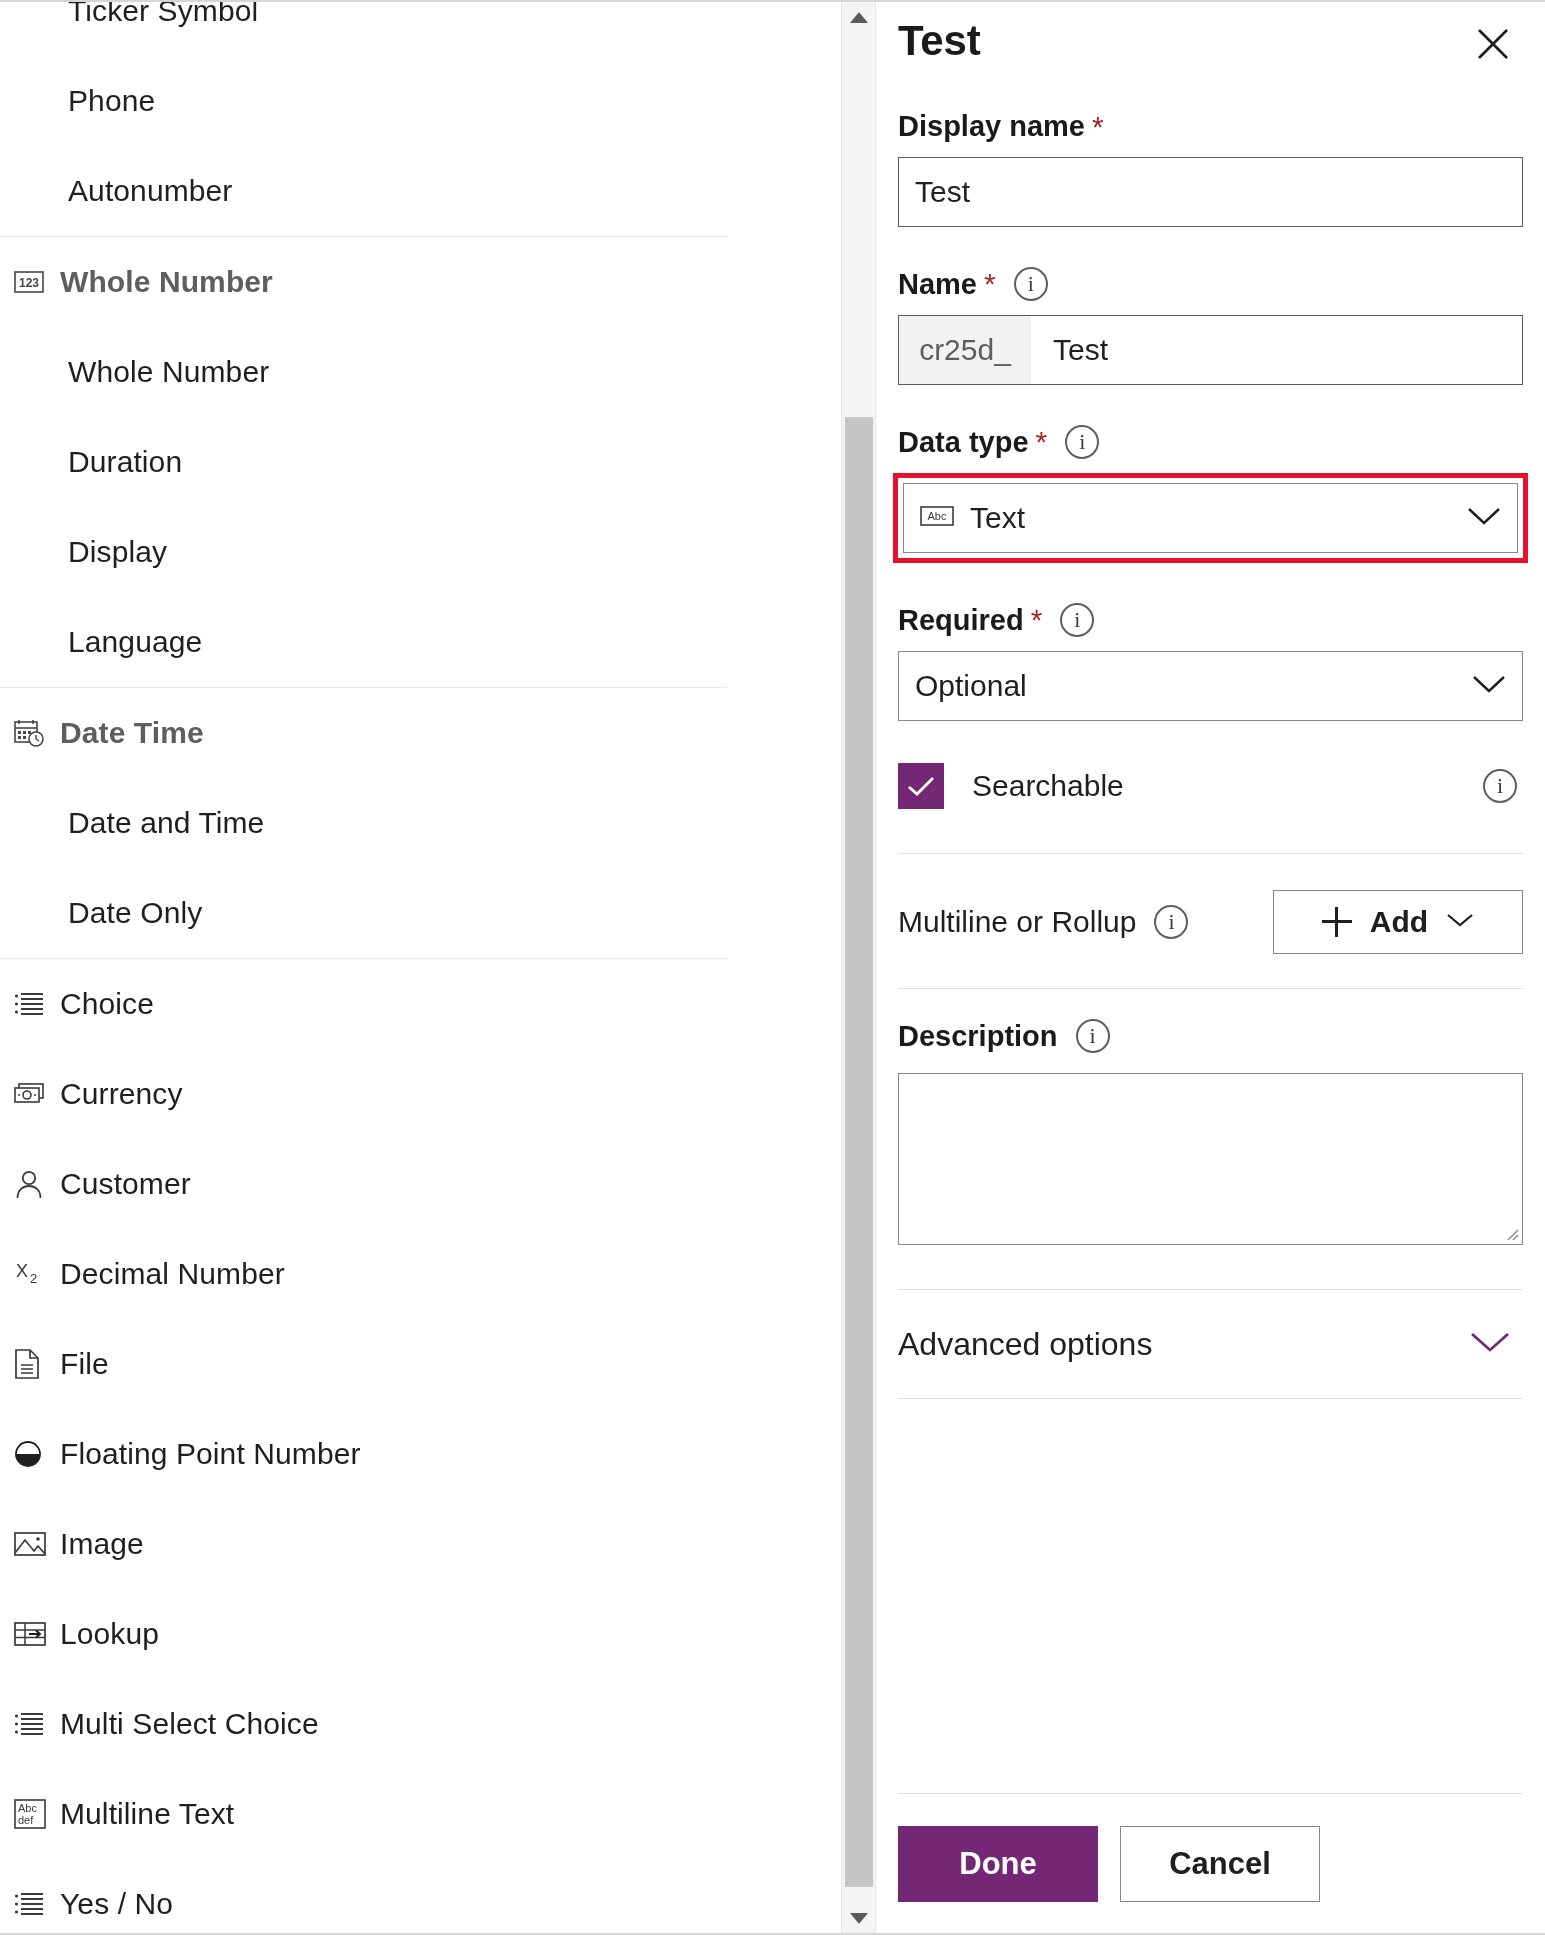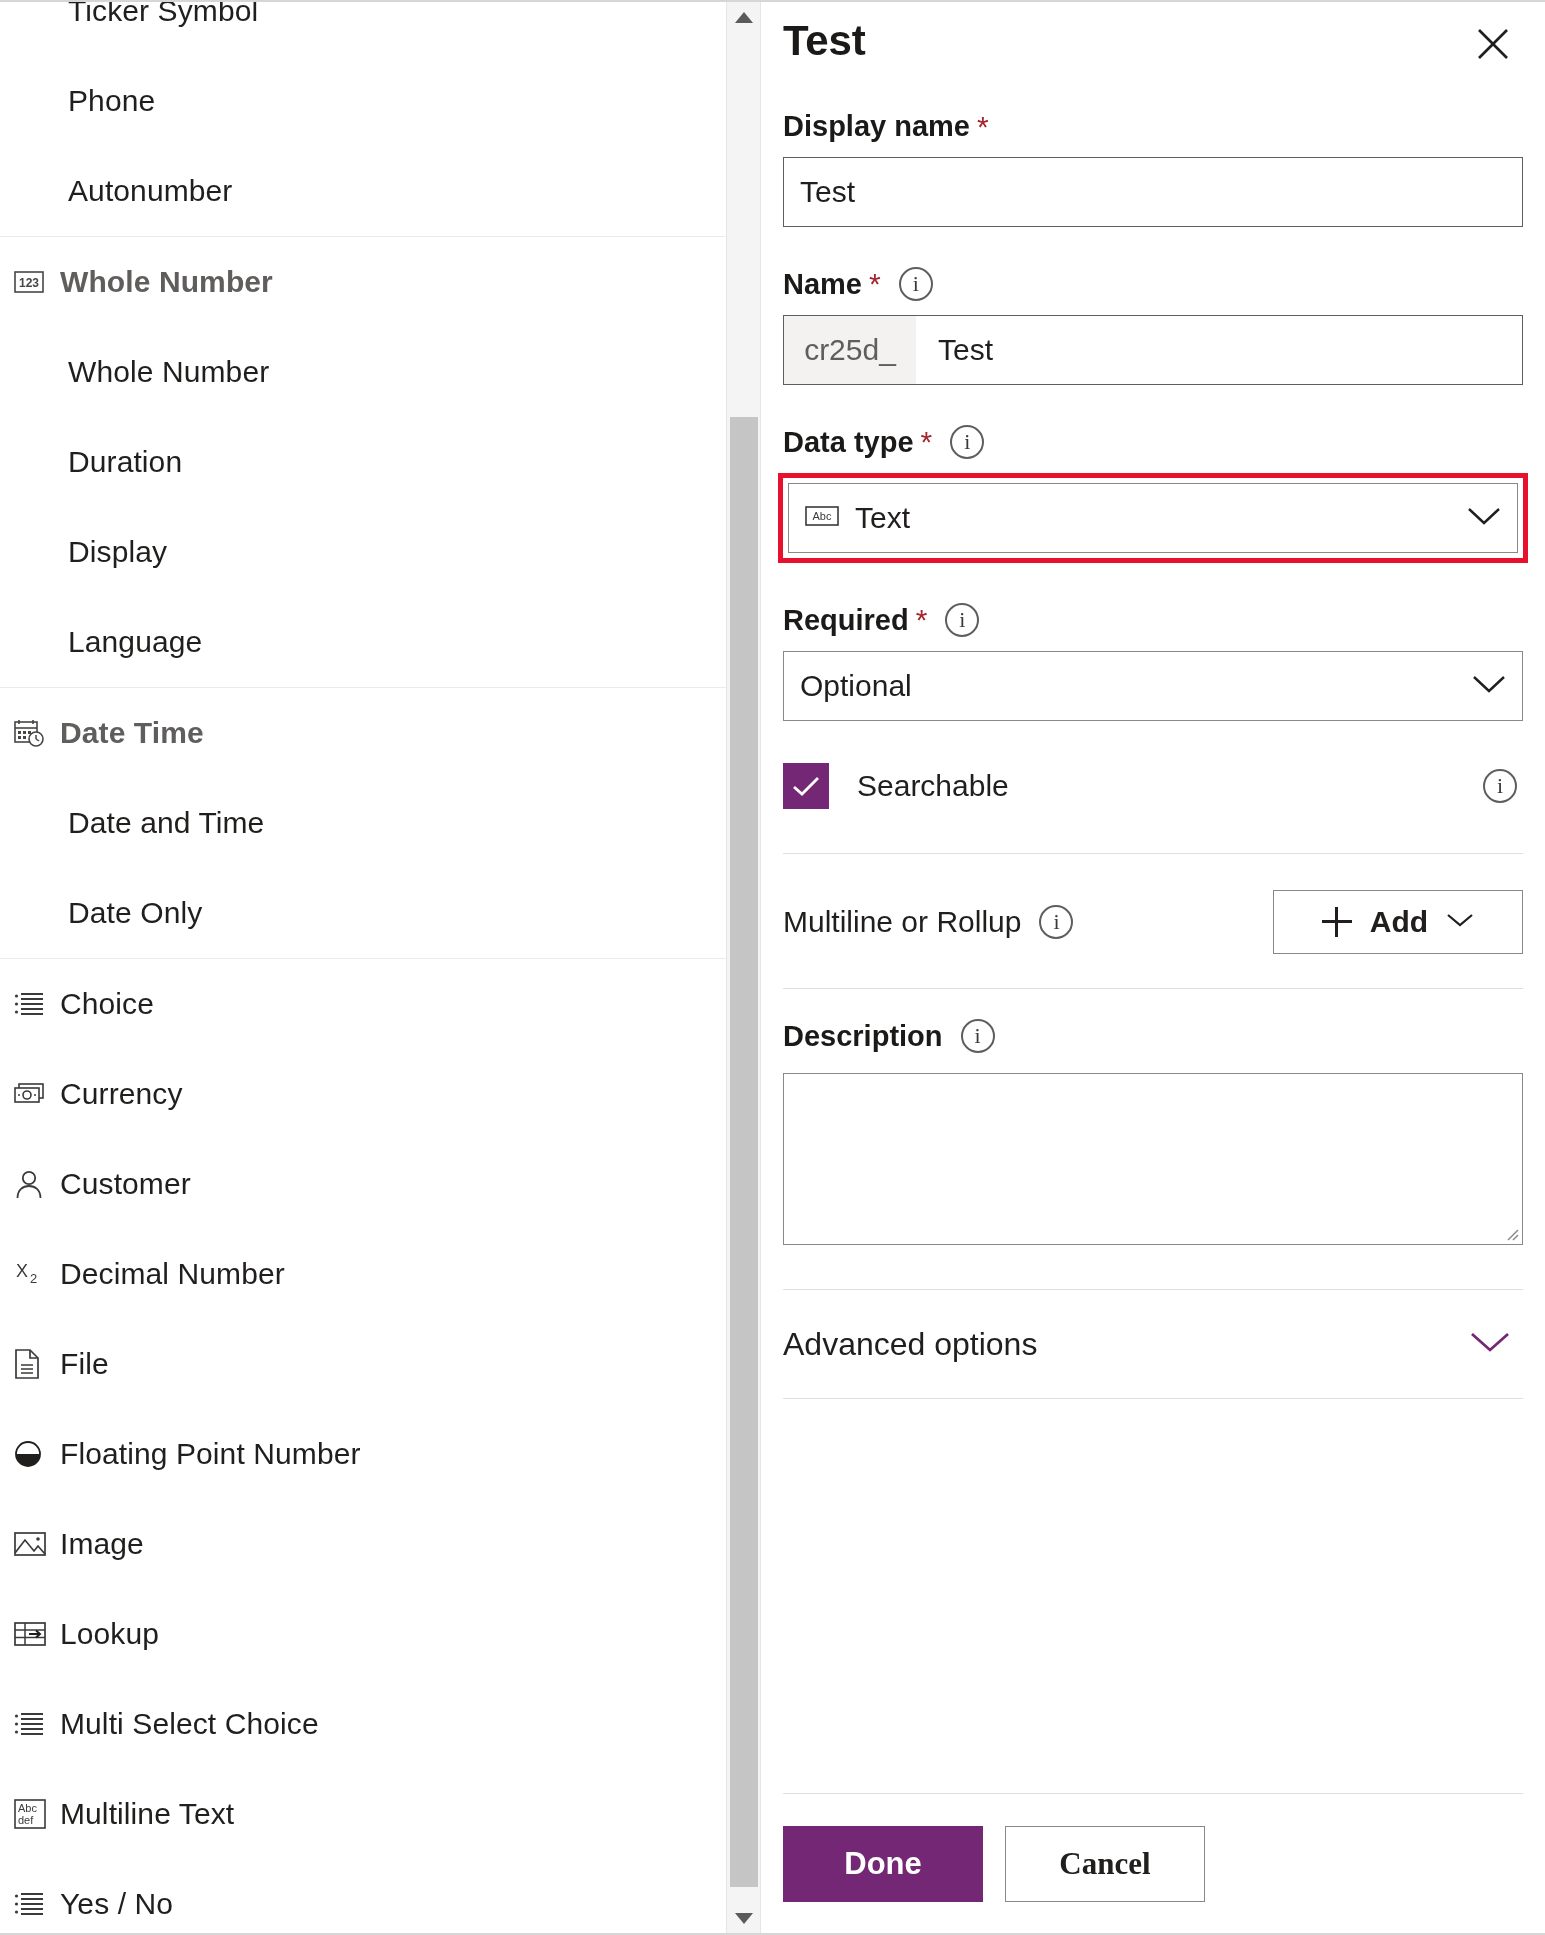--- a/index.html
+++ b/index.html
@@ -16,21 +16,21 @@
     width: 1545px; height: 1935px;
     background: #ffffff;
     display: flex;
     border-top: 2px solid #d6d6d6;
     border-bottom: 2px solid #d6d6d6;
   }
 
   
   .left-pane {
     position: relative;
-    width: 727px;
+    width: 842px;
     height: 100%;
     background: #ffffff;
     overflow: hidden;
     border-right: 1px solid #e6e6e6;
   }
   .dt-list {
     position: absolute;
     top: -36px;
     left: 0;
     width: 727px;
@@ -331,21 +331,21 @@
     font-family: "Liberation Sans", sans-serif;
     cursor: pointer;
   }
   .btn-default {
     min-width: 200px; height: 76px;
     background: #fff;
     color: #201f1e;
     border: 1.5px solid #8a8886;
     font-size: 31px;
     font-weight: 700;
-    font-family: Liberation Serif, serif;
+    font-family: Liberation Sans, sans-serif;
     cursor: pointer;
   }
 </style>
 </head>
 <body>
 
 <div id="root">
 
   <div class="left-pane">
     <div class="dt-list">

